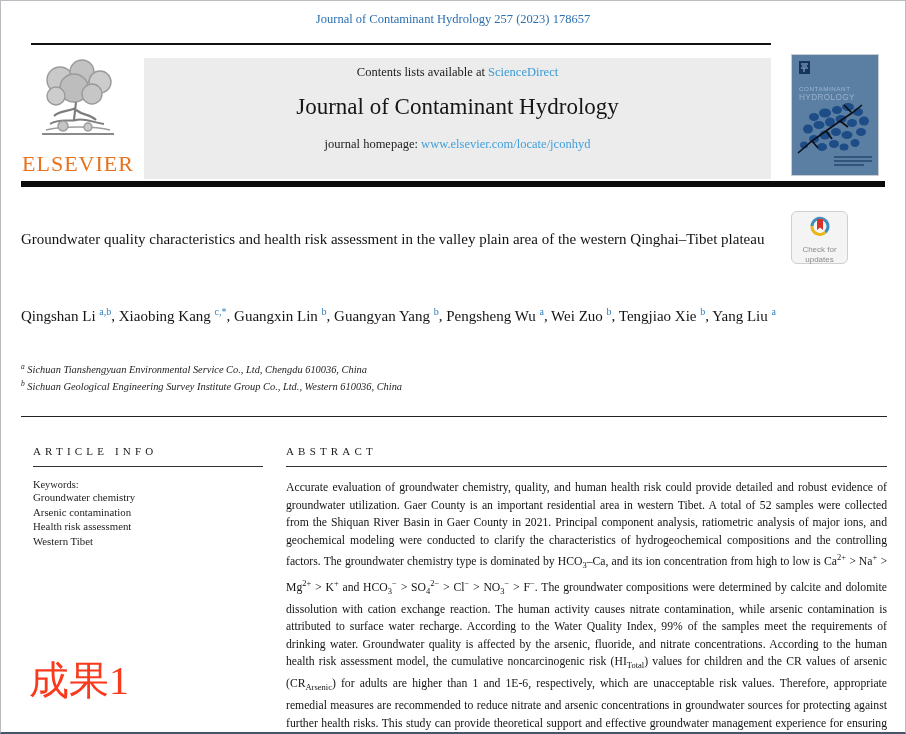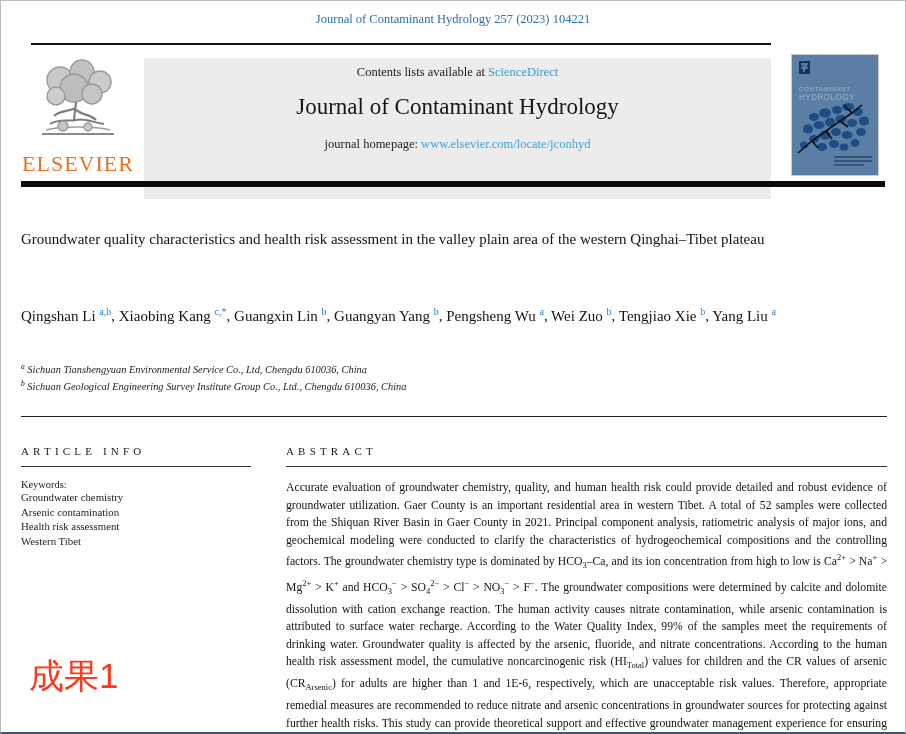--- a/index.html
+++ b/index.html
@@ -11,21 +11,21 @@
   
   .cite { position:absolute; top:11px; left:0; width:100%; text-align:center;
           font-size:12.5px; color:#2b6fb0; }
   .cite-rule { position:absolute; top:42px; left:30px; width:740px; height:2px; background:#111; }
 
   
   .logo-block { position:absolute; top:57px; left:16px; width:122px; height:120px; text-align:center; }
   .logo-block svg { display:block; margin:0 auto; }
   .pubname { font-size:22px; color:#e9711c; letter-spacing:1px; margin-top:1px; }
 
-  .mast-center { position:absolute; top:57px; left:143px; width:627px; height:141px;
+  .mast-center { position:absolute; top:57px; left:143px; width:627px; height:121px;
                  background:#ececec; text-align:center; }
   .contents-line { margin-top:7px; font-size:12.5px; color:#1a1a1a; }
   .contents-line a { color:#3a9bd5; text-decoration:none; }
   .journal-title { margin-top:14px; font-size:23px; color:#161616; }
   .homepage-line { margin-top:17px; font-family:Liberation Serif, serif;
                    font-size:12.5px; color:#222; }
   .homepage-line a { color:#41a0dc; text-decoration:none; }
 
   .cover { position:absolute; top:54px; left:791px; width:86px; height:120px;
            box-shadow:0 0 0 1px #c9ccd1;text-align:right; }
@@ -44,43 +44,43 @@
   .authors { position:absolute; top:303px; left:20px; width:760px; font-size:15px;
              color:#141414; line-height:1.55; }
   .authors sup { color:#2e7fc2; font-size:10px; }
   .affiliations { position:absolute; top:359px; left:20px; width:760px; }
   .affil { font-style:italic; font-size:10.4px; color:#1c1c1c; line-height:13.8px; }
   .affil sup { font-size:7.5px; }
 
   .section-rule { position:absolute; top:415px; left:20px; width:866px; height:1px; background:#222; }
 
   
-  .col-left  { position:absolute; top:444px; left:20px;  width:232px; }
+  .col-left  { position:absolute; top:444px; left:32px;  width:232px; }
   .col-right { position:absolute; top:444px; left:285px; width:601px; }
   .col-heading { font-size:11px; color:#1a1a1a; letter-spacing:0.38em; }
   .heading-rule { height:1px; background:#333; margin-top:9px; }
   .col-left .heading-rule { margin-right:2px; }
   .kw-label { margin-top:12px; font-size:10.4px; color:#1c1c1c; }
   .kw-list { list-style:none; }
   .kw-list li { font-size:10.8px; color:#1c1c1c; line-height:14.6px; }
   .abstract { margin-top:12px; font-size:11.7px; color:#141414; line-height:17.55px;
               text-align:justify; }
   .abstract sub { font-size:8.5px; }
   .abstract sup { font-size:8.5px; }
 
   .annotation { position:absolute; top:652px; left:28px;
-                font-family:Liberation Sans, sans-serif;
-                font-size:35px; color:#fa3a1d; }
+                font-family:Liberation Serif, serif;
+                font-size:40px; color:#fa3a1d; }
 </style>
 </head>
 <body>
 
 <div class="page">
 
-  <div class="cite">Journal of Contaminant Hydrology 257 (2023) 104221</div>
+  <div class="cite">Journal of Contaminant Hydrology 257 (2023) 178657</div>
   <div class="cite-rule"></div>
 
   <div class="logo-block">
     <svg width="96" height="92" viewBox="0 0 96 92">
       <g fill="none" stroke="#8f8f8f" stroke-width="1.4">
         <circle cx="30" cy="22" r="13" fill="#c9c9c9" stroke="#9a9a9a"></circle>
         <circle cx="52" cy="14" r="12" fill="#c2c2c2" stroke="#9a9a9a"></circle>
         <circle cx="70" cy="24" r="11" fill="#cccccc" stroke="#9a9a9a"></circle>
         <circle cx="44" cy="30" r="14" fill="#bdbdbd" stroke="#9a9a9a"></circle>
         <circle cx="62" cy="36" r="10" fill="#c6c6c6" stroke="#9a9a9a"></circle>
@@ -140,29 +140,40 @@
       <g fill="#2a4a74" opacity="0.8">
         <rect x="42" y="101" width="38" height="2"></rect>
           <rect x="42" y="105" width="38" height="2"></rect>
         <rect x="42" y="109" width="30" height="2"></rect>
       </g>
     </svg>
   </div>
 
   <div class="thick-rule"></div>
 
+  <div class="badge">
+    <svg width="26" height="25" viewBox="0 0 26 25" style="margin-top:3px">
+      <path d="M5 11 a8 8 0 0 0 13.5 6.2" fill="none" stroke="#e8b71e" stroke-width="3"></path>
+      <path d="M5 11 a8 8 0 1 1 13.5 6.2" fill="none" stroke="#3e8fbf" stroke-width="3"></path>
+      <path d="M10 4 h6 v11 l-3 -2.6 l-3 2.6 z" fill="#d6332a"></path>
+    </svg>
+    <div class="badge-text">
+      <div>Check for</div>
+      <div>updates</div>
+    </div>
+  </div>
 
   <h1 class="article-title">Groundwater quality characteristics and health risk assessment in the valley plain area of the western Qinghai–Tibet plateau</h1>
   <div class="authors"><span>Qingshan Li </span><sup>a,b</sup><span>, Xiaobing Kang </span><sup>c,*</sup><span>, Guangxin Lin </span><sup>b</sup><span>, Guangyan Yang </span><sup>b</sup><span>, Pengsheng Wu </span><sup>a</sup><span>, Wei Zuo </span><sup>b</sup><span>, Tengjiao Xie </span><sup>b</sup><span>, Yang Liu </span><sup>a</sup></div>
 
   <div class="affiliations">
 
       <div class="affil"><sup>a</sup> <span>Sichuan Tianshengyuan Environmental Service Co., Ltd, Chengdu 610036, China</span></div>
 
-      <div class="affil"><sup>b</sup> <span>Sichuan Geological Engineering Survey Institute Group Co., Ltd., Chengdu 610036, China</span></div>
+      <div class="affil"><sup>b</sup> <span>Sichuan Geological Engineering Survey Institute Group Co., Ltd., Western 610036, China</span></div>
 
     </div>
 
   <div class="section-rule"></div>
 
   <div class="col-left">
     <div class="col-heading">ARTICLE INFO</div>
     <div class="heading-rule"></div>
     <div class="kw-label">Keywords:</div>
     <ul class="kw-list">

